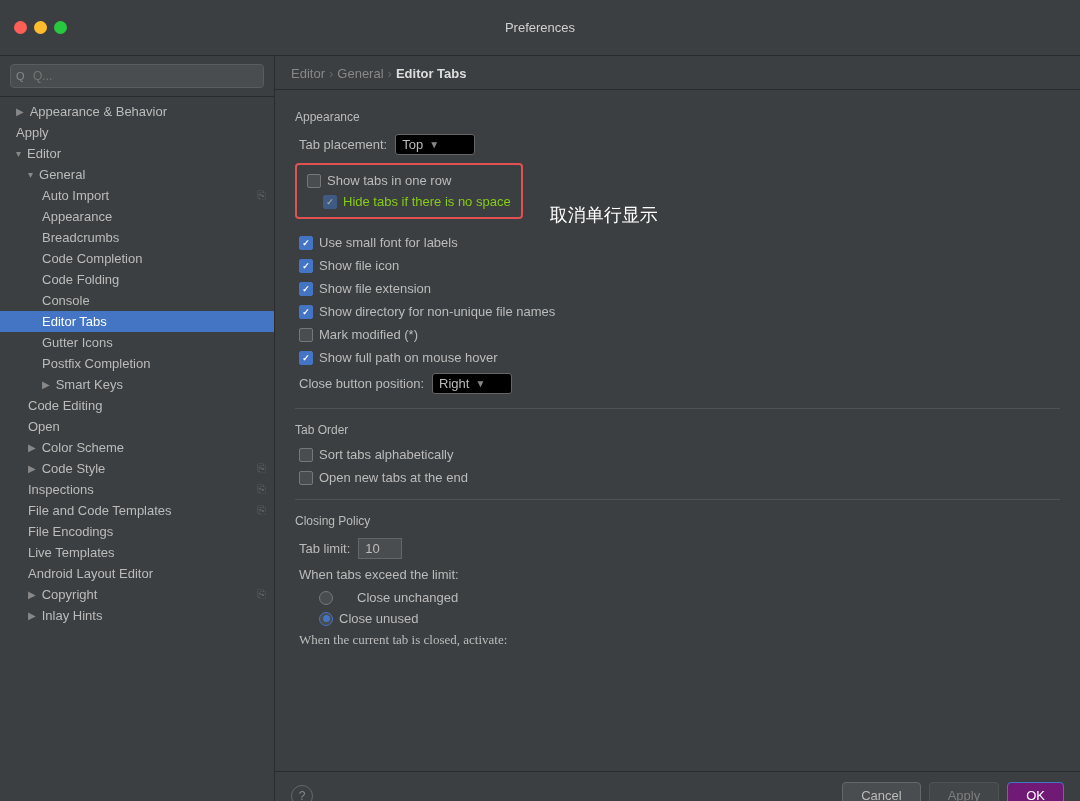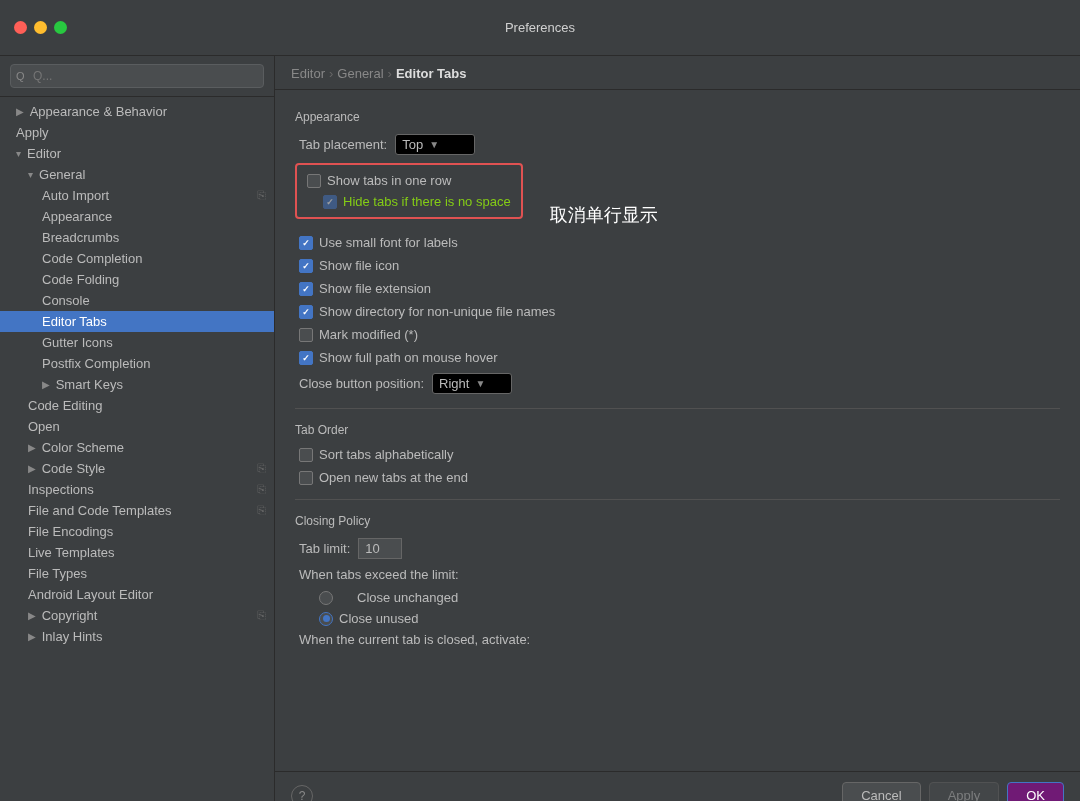--- a/index.html
+++ b/index.html
@@ -433,23 +433,20 @@
       </div>
 
       <div class="tree-item indent-1">
         <span>File Encodings</span>
       </div>
 
       <div class="tree-item indent-1">
         <span>Live Templates</span>
       </div>
 
-      <div class="tree-item indent-1">
-        <span>File Types</span>
-      </div>
 
       <div class="tree-item indent-1">
         <span>Android Layout Editor</span>
       </div>
 
       <div class="tree-item indent-1">
         <span class="tree-arrow">▶</span>
         <span>Copyright</span>
         <span class="copy-icon">⎘</span>
       </div>
@@ -584,21 +581,21 @@
       <div class="radio-wrap" style="padding-left: 24px; gap: 24px;">
         <div class="radio"></div>
         <span>Close unchanged</span>
       </div>
 
       <div class="radio-wrap" style="padding-left: 24px;">
         <div class="radio selected"></div>
         <span>Close unused</span>
       </div>
 
-      <div class="form-row" style="margin-top: 6px;">
+      <div class="form-row" style="margin-top: 6px; font-family: Liberation Serif, serif;">
         <span>When the current tab is closed, activate:</span>
       </div>
 
     </div>
 
     <div class="bottom-bar">
       <button class="help-btn">?</button>
       <div class="action-btns">
         <button class="btn-action">Cancel</button>
         <button class="btn-action disabled">Apply</button>

